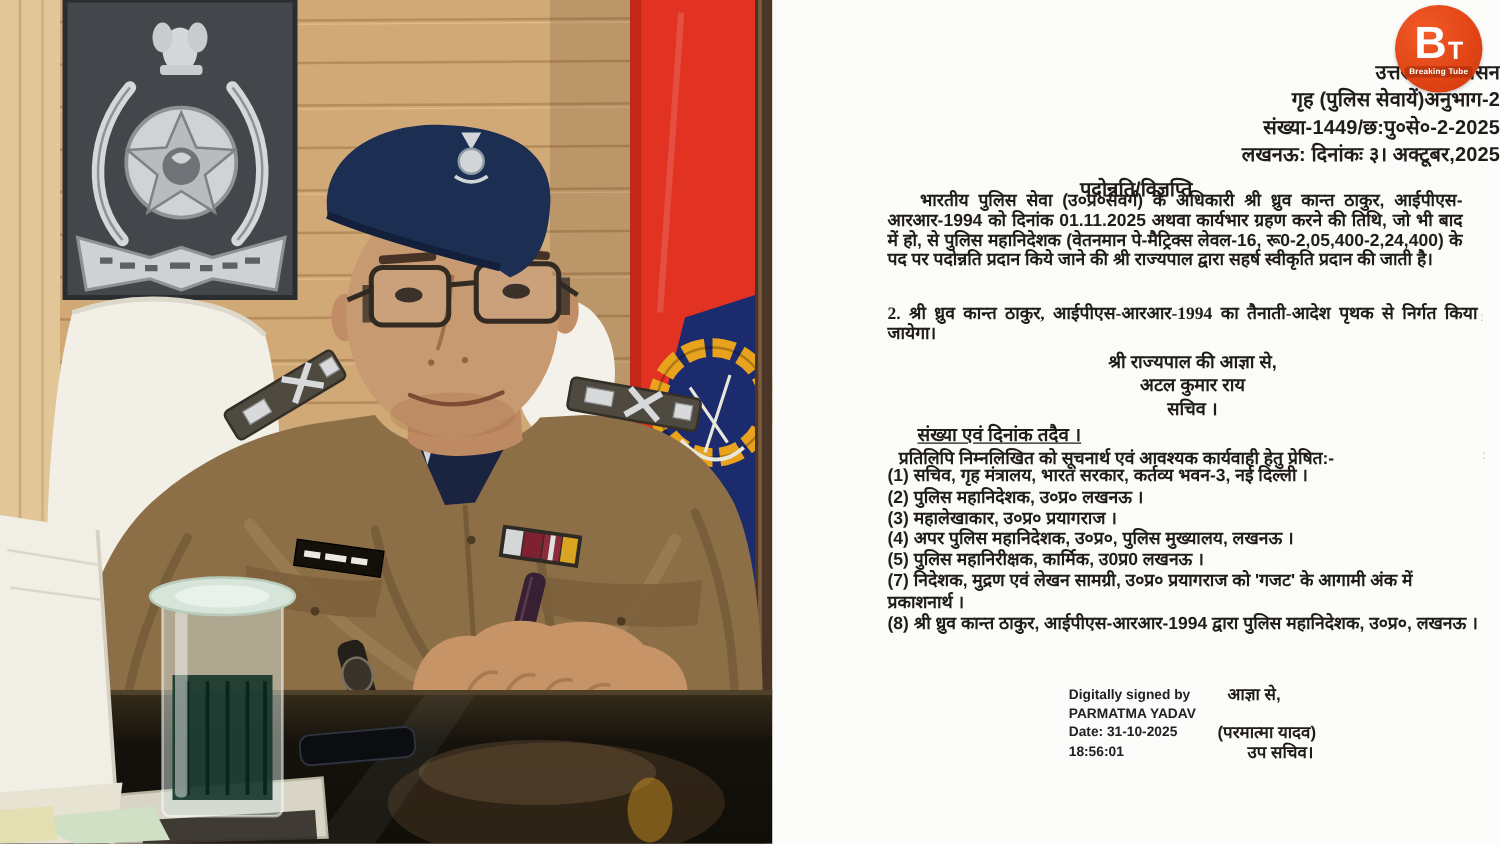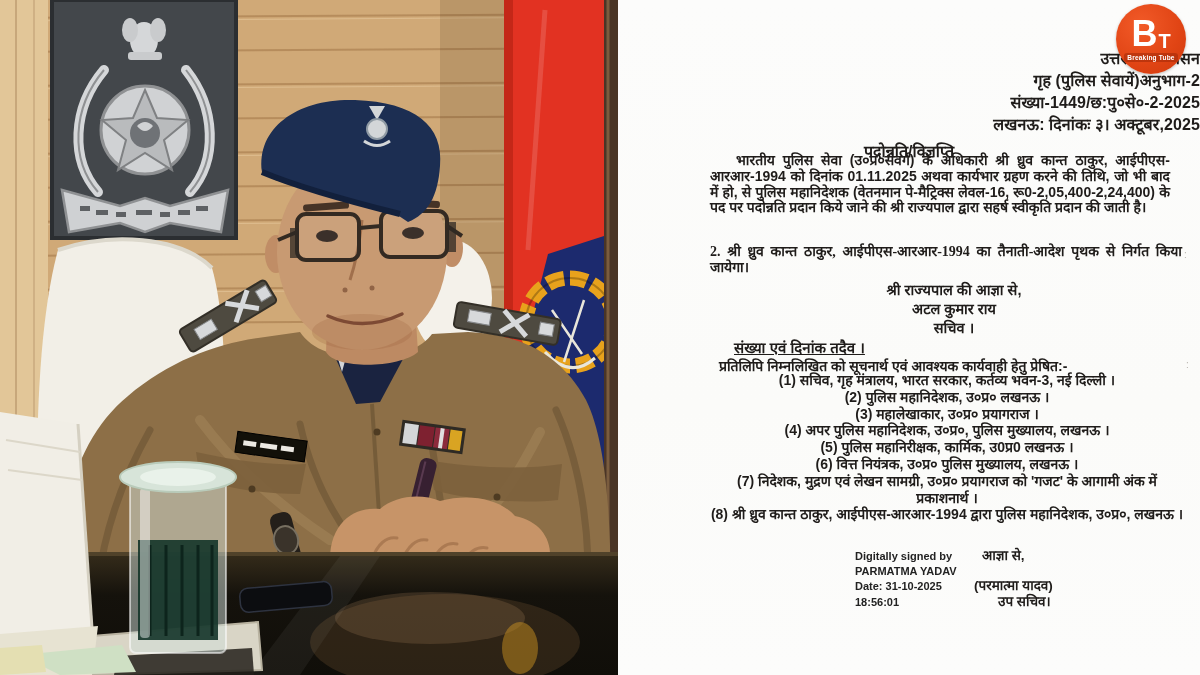--- a/index.html
+++ b/index.html
@@ -22,21 +22,21 @@
   .doc-title{left:0;top:140px;width:100%;text-align:center;
     font-size:16px;font-weight:700;}
   .doc-title span{text-align:right;}
   .para{font-size:14px;font-weight:600;line-height:15.8px;text-align:justify;}
   .para1{left:92px;top:153px;width:460px;text-indent:26px;}
   .para2{left:92px;top:244px;width:472px;font-family:Liberation Serif, serif;}
   .sign-block{left:224px;top:281px;width:224px;text-align:center;
     font-size:14.5px;font-weight:600;line-height:19px;}
   .ref-line{left:92px;top:337px;font-size:15px;font-weight:700;text-decoration:underline;margin-left:24px;}
   .copy-line{left:101px;top:356px;font-size:14px;font-weight:600;}
-  .copy-list{left:92px;top:372px;width:474px;font-size:14px;font-weight:600;line-height:16.8px;text-align:center;}
+  .copy-list{left:92px;top:372px;width:474px;font-size:14px;font-weight:600;line-height:16.8px;text-align:left;}
   .sig-en{left:237px;top:549px;font-size:11px;font-weight:600;line-height:15.2px;color:#222;}
   .sig-hi{left:356px;top:548px;font-size:13.5px;font-weight:600;line-height:15.2px;}
   .sig-line{min-height:15.2px;}
   .sig-hi .l1{margin-left:8px;}
   .sig-hi .l4{margin-left:24px;}
   .artifact{position:absolute;color:#b9b5ae;font-size:10px;line-height:10px;}
   
   .bt-logo{
     position:absolute;left:1116px;top:4px;width:70px;height:70px;border-radius:50%;
     background:radial-gradient(circle at 35% 30%, #f25a28 0%, #e04414 60%, #cf3a0e 100%);
@@ -322,21 +322,20 @@
 
     <div class="abs ref-line">संख्या एवं दिनांक तदैव ।</div>
     <div class="abs copy-line">प्रतिलिपि निम्नलिखित को सूचनार्थ एवं आवश्यक कार्यवाही हेतु प्रेषित:-</div>
 
     <div class="abs copy-list">
       <div>(1) सचिव, गृह मंत्रालय, भारत सरकार, कर्तव्य भवन-3, नई दिल्ली ।</div>
       <div>(2) पुलिस महानिदेशक, उ०प्र० लखनऊ ।</div>
       <div>(3) महालेखाकार, उ०प्र० प्रयागराज ।</div>
       <div>(4) अपर पुलिस महानिदेशक, उ०प्र०, पुलिस मुख्यालय, लखनऊ ।</div>
       <div>(5) पुलिस महानिरीक्षक, कार्मिक, उ0प्र0 लखनऊ ।</div>
-      <div>(6) वित्त नियंत्रक, उ०प्र० पुलिस मुख्यालय, लखनऊ ।</div>
       <div>(7) निदेशक, मुद्रण एवं लेखन सामग्री, उ०प्र० प्रयागराज को 'गजट' के आगामी अंक में प्रकाशनार्थ ।</div>
       <div>(8) श्री ध्रुव कान्त ठाकुर, आईपीएस-आरआर-1994 द्वारा पुलिस महानिदेशक, उ०प्र०, लखनऊ ।</div>
     </div>
 
     <div class="abs sig-en">
       <div class="sig-line">Digitally signed by</div>
       <div class="sig-line">PARMATMA YADAV</div>
       <div class="sig-line">Date: 31-10-2025</div>
       <div class="sig-line">18:56:01</div>
     </div>

